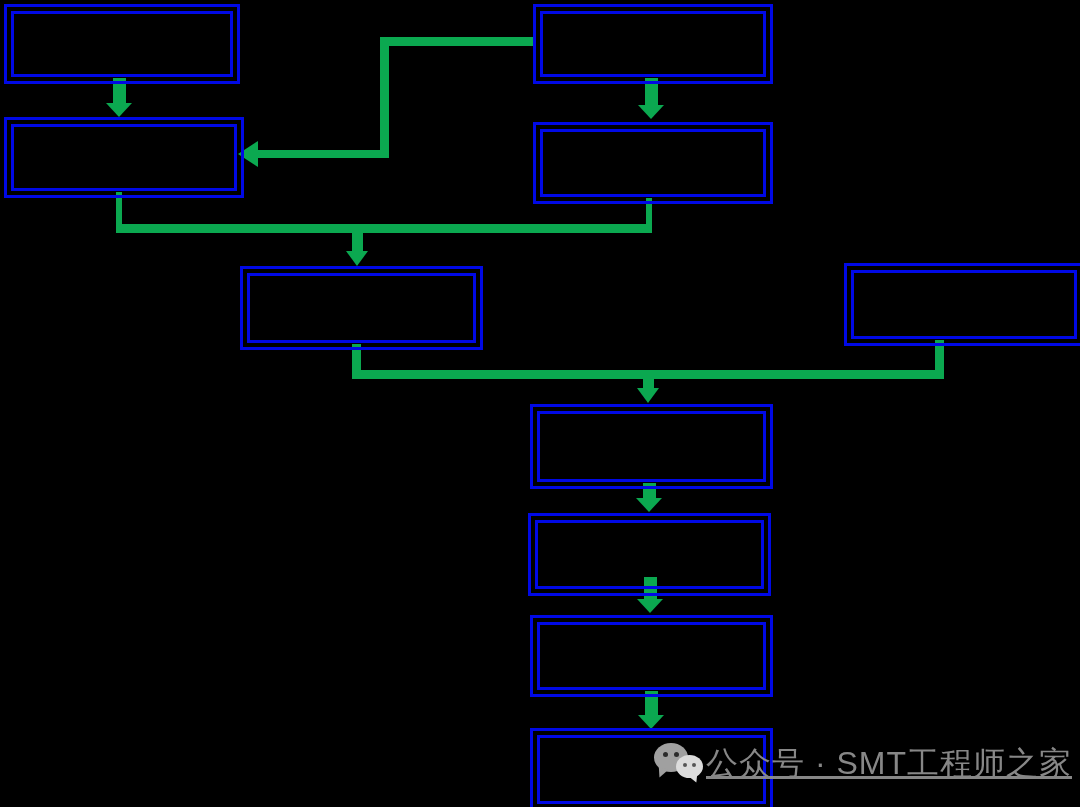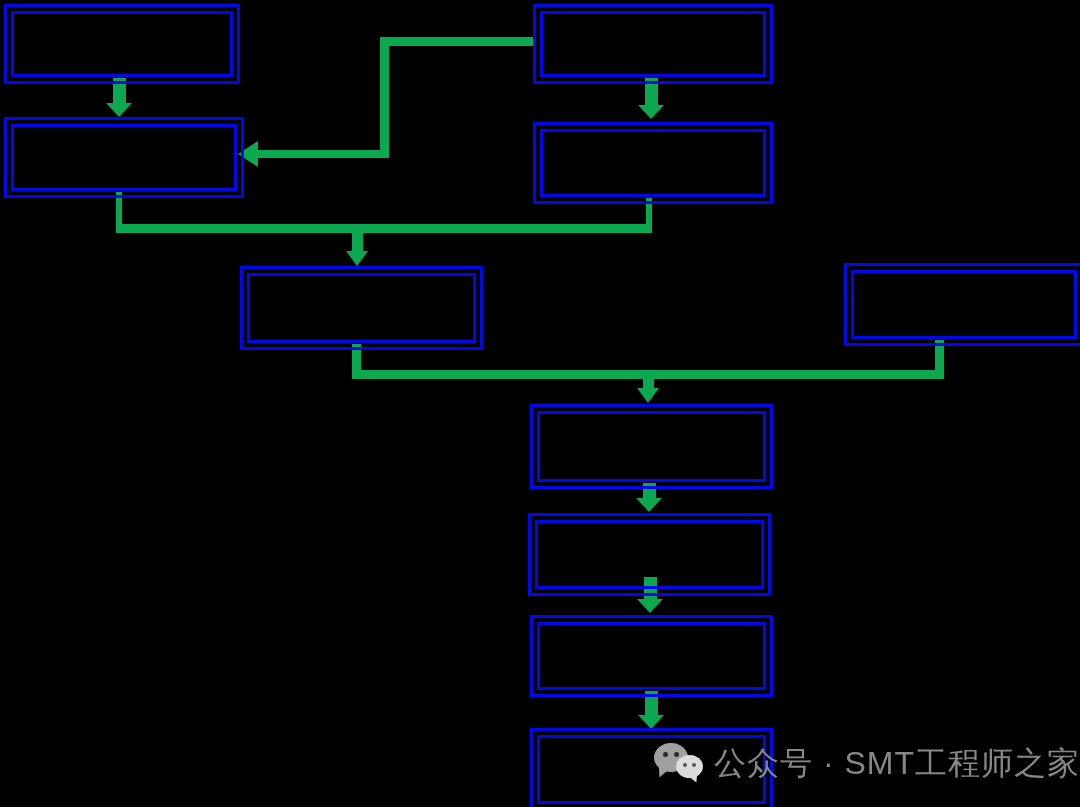--- a/index.html
+++ b/index.html
@@ -24,21 +24,21 @@
   .head-down{position:absolute;width:0;height:0;z-index:1;
     border-left:13px solid transparent;border-right:13px solid transparent;
     border-top:14px solid var(--connector);}
   .head-down.small{border-left:11px solid transparent;border-right:11px solid transparent;
     border-top:15px solid var(--connector);}
   .head-left{position:absolute;width:0;height:0;z-index:1;
     border-top:13px solid transparent;border-bottom:13px solid transparent;
     border-right:20px solid var(--connector);}
   
   .watermark{position:absolute;left:652px;top:740px;display:flex;align-items:center;z-index:5;opacity:.95;}
-  .wm-text{color:var(--watermark-text);font-size:32px;letter-spacing:1px;margin-left:8px;white-space:nowrap;}
+  .wm-text{color:var(--watermark-text);font-size:32px;letter-spacing:1px;white-space:nowrap;text-decoration:underline;}
   .wc-icon{position:relative;width:54px;height:48px;flex:0 0 auto;}
   .wc-big{position:absolute;left:2px;top:3px;width:34px;height:29px;background:var(--wechat-bubble-back);border-radius:50%;}
   .wc-big:after{content:"";position:absolute;left:3px;bottom:-6px;width:0;height:0;
     border-left:4px solid transparent;border-right:6px solid transparent;
     border-top:10px solid var(--wechat-bubble-back);transform:rotate(18deg);}
   .wc-big .eye{position:absolute;width:5px;height:5px;border-radius:50%;background:#2e2e2e;top:9px;}
   .wc-big .eye.l{left:9px;} .wc-big .eye.r{left:20px;}
   .wc-small{position:absolute;left:24px;top:15px;width:27px;height:23px;background:var(--wechat-bubble-front);border-radius:50%;}
   .wc-small:after{content:"";position:absolute;right:4px;bottom:-5px;width:0;height:0;
     border-right:4px solid transparent;border-left:6px solid transparent;

